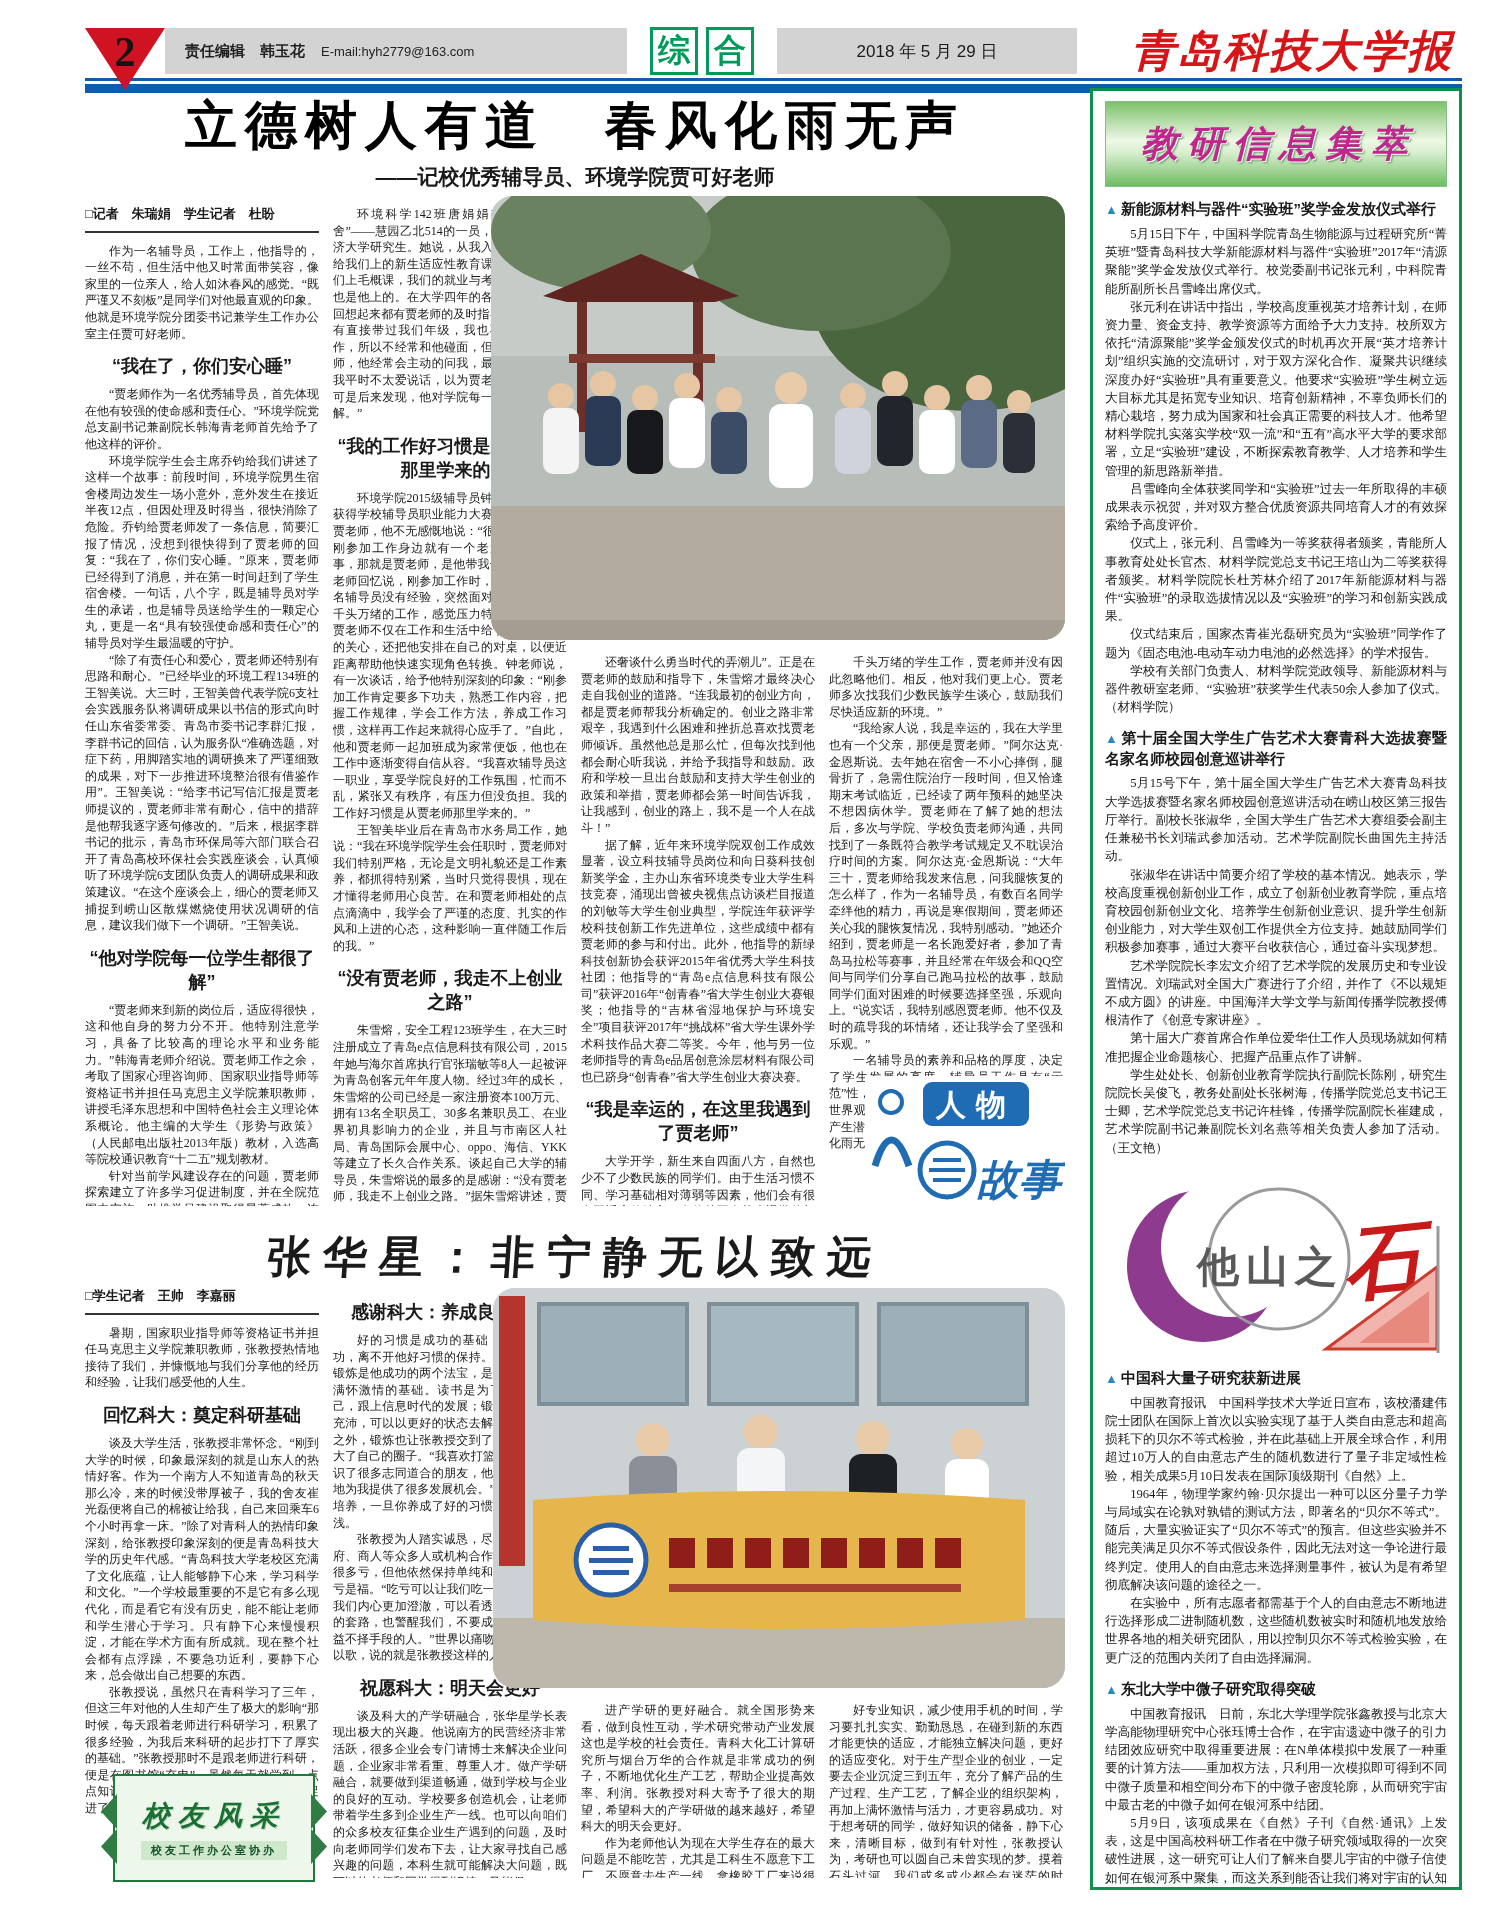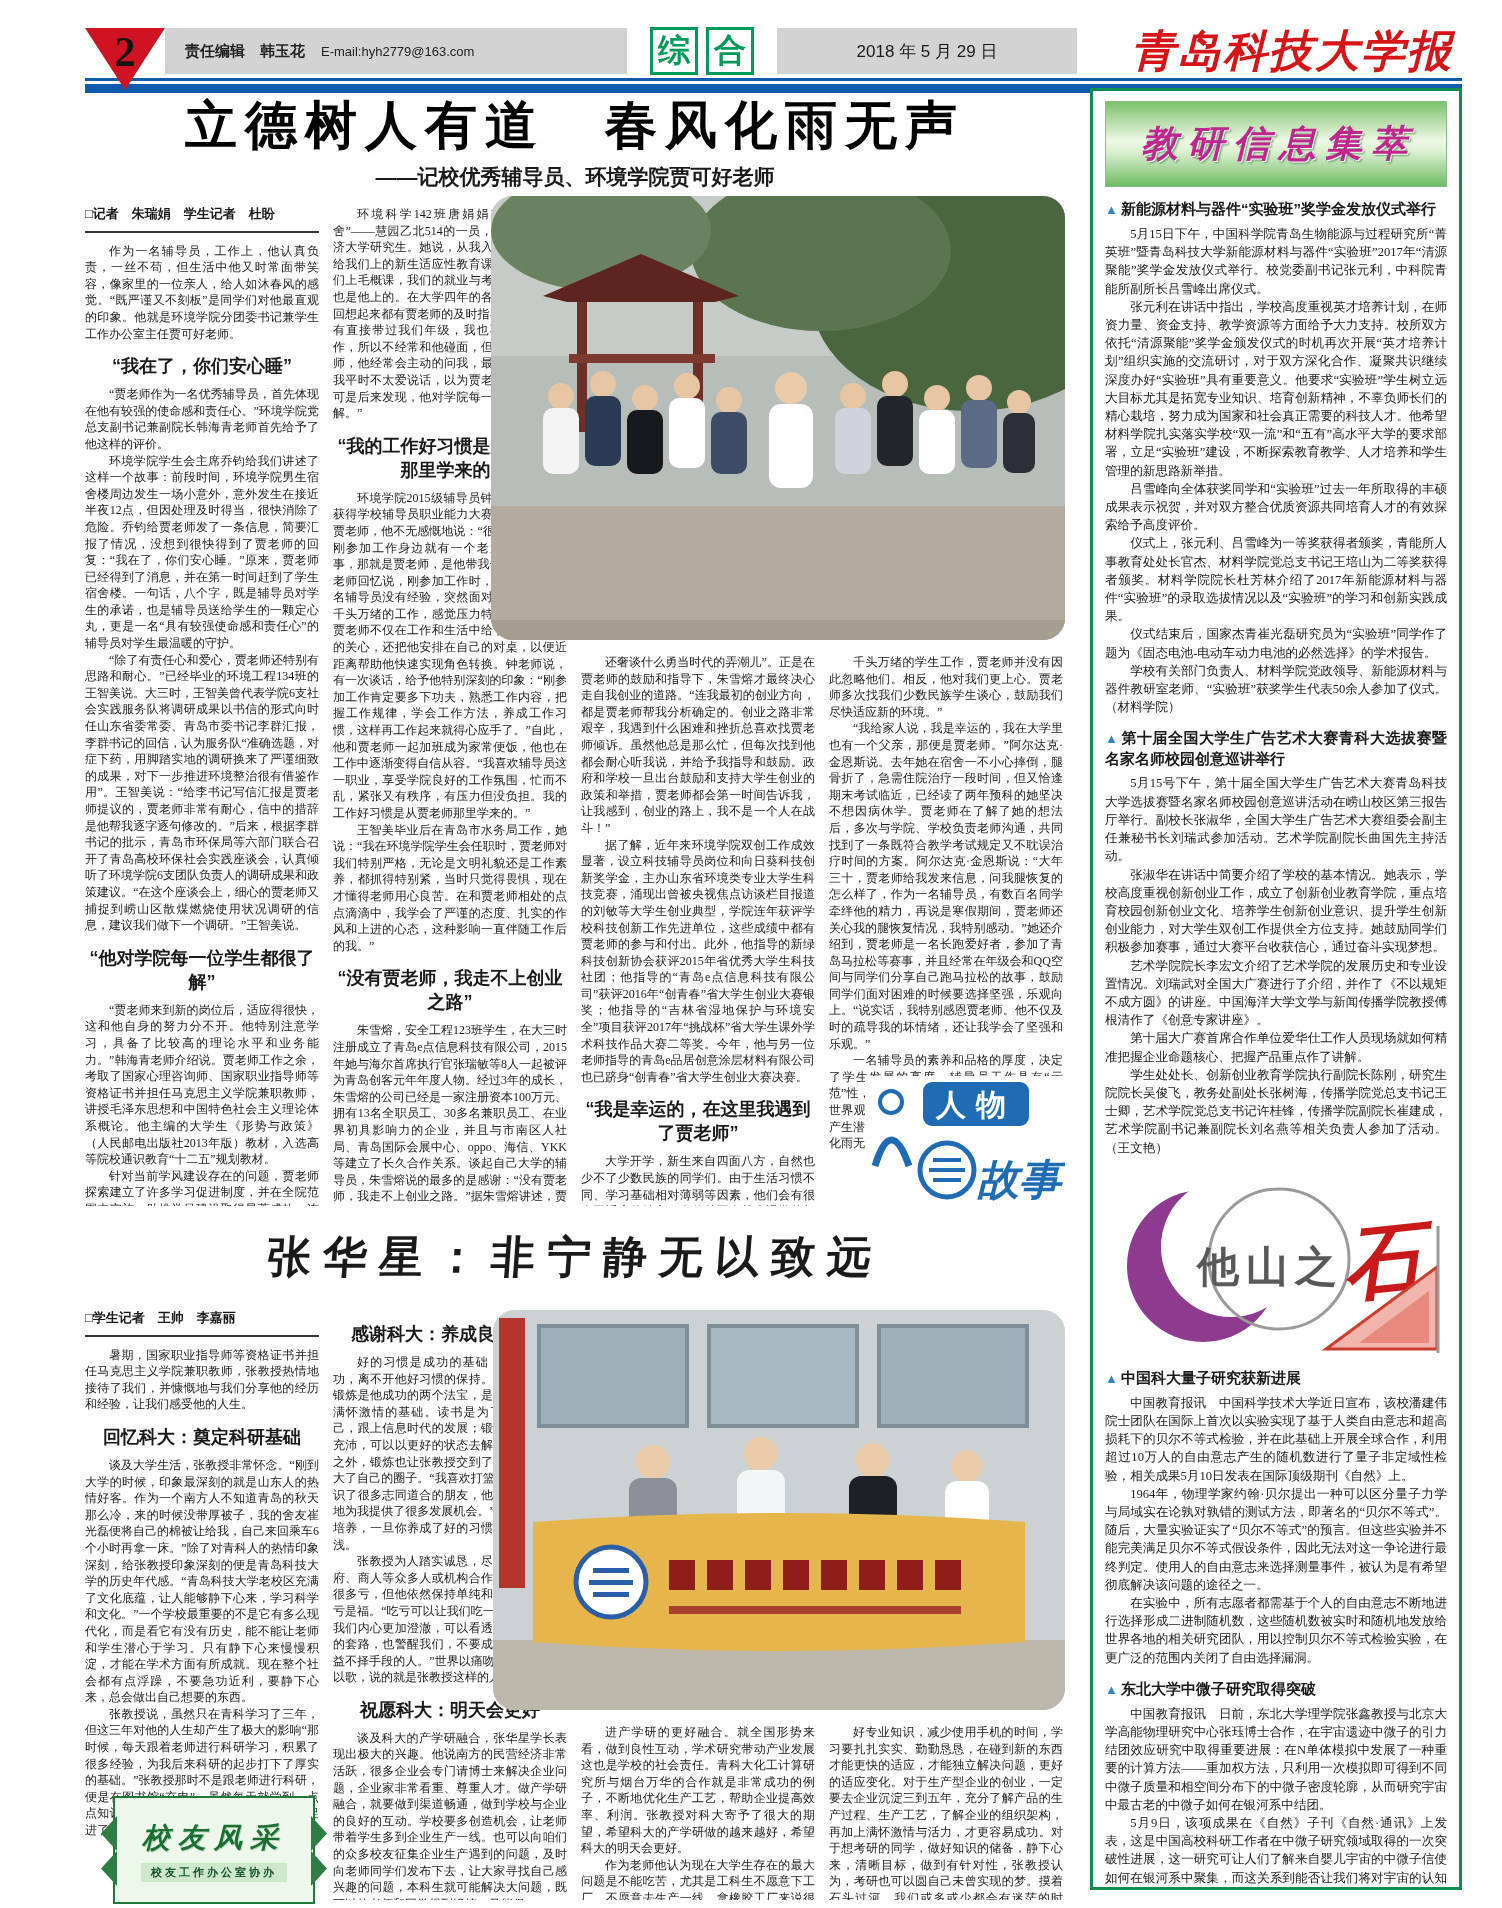--- a/index.html
+++ b/index.html
@@ -27,21 +27,21 @@
              font-family:"Liberation Serif","DejaVu Serif",serif;white-space:nowrap;}
   .rule-thin{position:absolute;left:85px;top:78px;width:1377px;height:3px;background:#0f5cae;}
   .rule-thick{position:absolute;left:85px;top:84px;width:1377px;height:9px;background:#0f5cae;}
   
   .main{position:absolute;left:85px;top:96px;width:980px;}
   .a1-title{height:60px;line-height:60px;text-align:center;font-size:52px;font-weight:900;letter-spacing:8px;
             font-family:"Liberation Serif","DejaVu Serif",serif;color:#000;}
   .a1-sub{margin-top:6px;height:30px;line-height:30px;text-align:center;font-size:21px;font-weight:bold;
           font-family:"Liberation Sans","DejaVu Sans",sans-serif;}
   .cols{position:relative;margin-top:14px;height:1000px;display:flex;gap:14px;}
-  .cols2{position:relative;margin-top:24px;height:590px;display:flex;gap:14px;}
+  .cols2{position:relative;margin-top:2px;height:590px;display:flex;gap:14px;}
   .col{flex:0 0 234px;width:234px;overflow:hidden;font-size:12px;line-height:16.6px;text-align:justify;}
   .pad-photo1{padding-top:448px;}
   .pad-stamp1{padding-bottom:136px;}
   .pad-photo2{padding-top:414px;}
   .pad-stamp2{padding-bottom:112px;}
   .blk-p{text-indent:2em;}
   .blk-h{font-family:"Liberation Sans","DejaVu Sans",sans-serif;font-weight:900;font-size:18px;line-height:24px;
          text-align:center;text-indent:0;margin:12px 0 8px;}
   .blk-by{font-family:"Liberation Sans","DejaVu Sans",sans-serif;font-size:13px;border-bottom:2px solid #333;
           padding-bottom:8px;margin-bottom:10px;font-weight:bold;}
@@ -106,21 +106,21 @@
   <div class="rule-thick"></div>
 
   <div class="main">
 
     <div class="a1-title">立德树人有道　春风化雨无声</div>
     <div class="a1-sub">——记校优秀辅导员、环境学院贾可好老师</div>
 
     <div class="cols">
       <div class="col">
           <div class="blk-by">□记者　朱瑞娟　学生记者　杜盼</div>
-          <div class="blk-p">作为一名辅导员，工作上，他认真负责，一丝不苟，但生活中他又时常面带笑容，像家里的一位亲人，给人如沐春风的感觉。“既严谨又不刻板”是同学们对他最直观的印象。他就是环境学院分团委书记兼学生工作办公室主任贾可好老师。</div>
+          <div class="blk-p">作为一名辅导员，工作上，他指导的，一丝不苟，但生活中他又时常面带笑容，像家里的一位亲人，给人如沐春风的感觉。“既严谨又不刻板”是同学们对他最直观的印象。他就是环境学院分团委书记兼学生工作办公室主任贾可好老师。</div>
           <div class="blk-h">“我在了，你们安心睡”</div>
           <div class="blk-p">“贾老师作为一名优秀辅导员，首先体现在他有较强的使命感和责任心。”环境学院党总支副书记兼副院长韩海青老师首先给予了他这样的评价。</div>
           <div class="blk-p">环境学院学生会主席乔钧给我们讲述了这样一个故事：前段时间，环境学院男生宿舍楼周边发生一场小意外，意外发生在接近半夜12点，但因处理及时得当，很快消除了危险。乔钧给贾老师发了一条信息，简要汇报了情况，没想到很快得到了贾老师的回复：“我在了，你们安心睡。”原来，贾老师已经得到了消息，并在第一时间赶到了学生宿舍楼。一句话，八个字，既是辅导员对学生的承诺，也是辅导员送给学生的一颗定心丸，更是一名“具有较强使命感和责任心”的辅导员对学生最温暖的守护。</div>
           <div class="blk-p">“除了有责任心和爱心，贾老师还特别有思路和耐心。”已经毕业的环境工程134班的王智美说。大三时，王智美曾代表学院6支社会实践服务队将调研成果以书信的形式向时任山东省委常委、青岛市委书记李群汇报，李群书记的回信，认为服务队“准确选题，对症下药，用脚踏实地的调研换来了严谨细致的成果，对下一步推进环境整治很有借鉴作用”。王智美说：“给李书记写信汇报是贾老师提议的，贾老师非常有耐心，信中的措辞是他帮我逐字逐句修改的。”后来，根据李群书记的批示，青岛市环保局等六部门联合召开了青岛高校环保社会实践座谈会，认真倾听了环境学院6支团队负责人的调研成果和政策建议。“在这个座谈会上，细心的贾老师又捕捉到崂山区散煤燃烧使用状况调研的信息，建议我们做下一个调研。”王智美说。</div>
           <div class="blk-h">“他对学院每一位学生都很了解”</div>
           <div class="blk-p">“贾老师来到新的岗位后，适应得很快，这和他自身的努力分不开。他特别注意学习，具备了比较高的理论水平和业务能力。”韩海青老师介绍说。贾老师工作之余，考取了国家心理咨询师、国家职业指导师等资格证书并担任马克思主义学院兼职教师，讲授毛泽东思想和中国特色社会主义理论体系概论。他主编的大学生《形势与政策》（人民邮电出版社2013年版）教材，入选高等院校通识教育“十二五”规划教材。</div>
           <div class="blk-p">针对当前学风建设存在的问题，贾老师探索建立了许多学习促进制度，并在全院范围内实施，助推学风建设取得显著成效，连续4年涌现出6个考研“学霸宿舍”，成为学院学风建设和宿舍建设的特色和亮点。</div>
         </div>
       <div class="col">
           <div class="blk-p">环境科学142班唐娟娟就是“学霸宿舍”——慧园乙北514的一员，今年考取了同济大学研究生。她说，从我入学就是贾老师给我们上的新生适应性教育课，后来又给我们上毛概课，我们的就业与考研形势政策课也是他上的。在大学四年的各个重要节点，回想起来都有贾老师的及时指导。“贾老师没有直接带过我们年级，我也不在学生会工作，所以不经常和他碰面，但是一遇到贾老师，他经常会主动的问我，最近怎么样呀？我平时不太爱说话，以为贾老师不了解我，可是后来发现，他对学院每一位学生都很了解。”</div>

